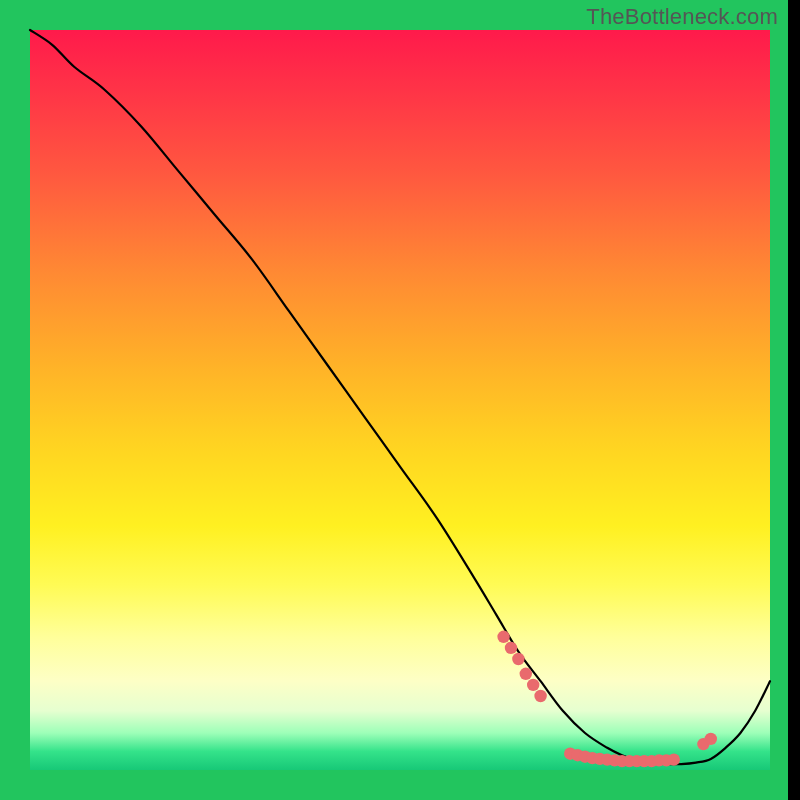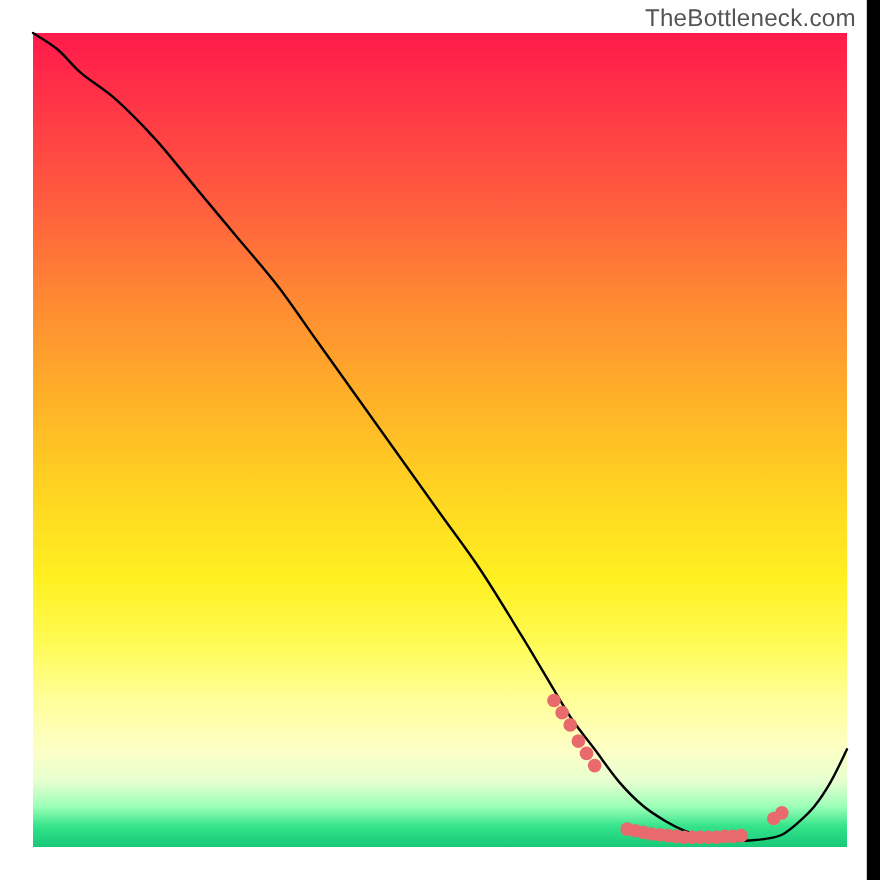--- a/index.html
+++ b/index.html
@@ -8,21 +8,21 @@
     width: 800px;
     height: 800px;
     background: #000;
     overflow: hidden;
     font-family: Arial, Helvetica, sans-serif;
   }
   .frame {
     position: relative;
     width: 788px;
     height: 800px;
-    background: #ffffff;
+    background: #22c55e;
   }
   .watermark {
     position: absolute;
     top: 4px;
     right: 10px;
     color: #555;
     font-size: 22px;
     font-weight: 500;
     letter-spacing: 0.2px;
     user-select: none;

